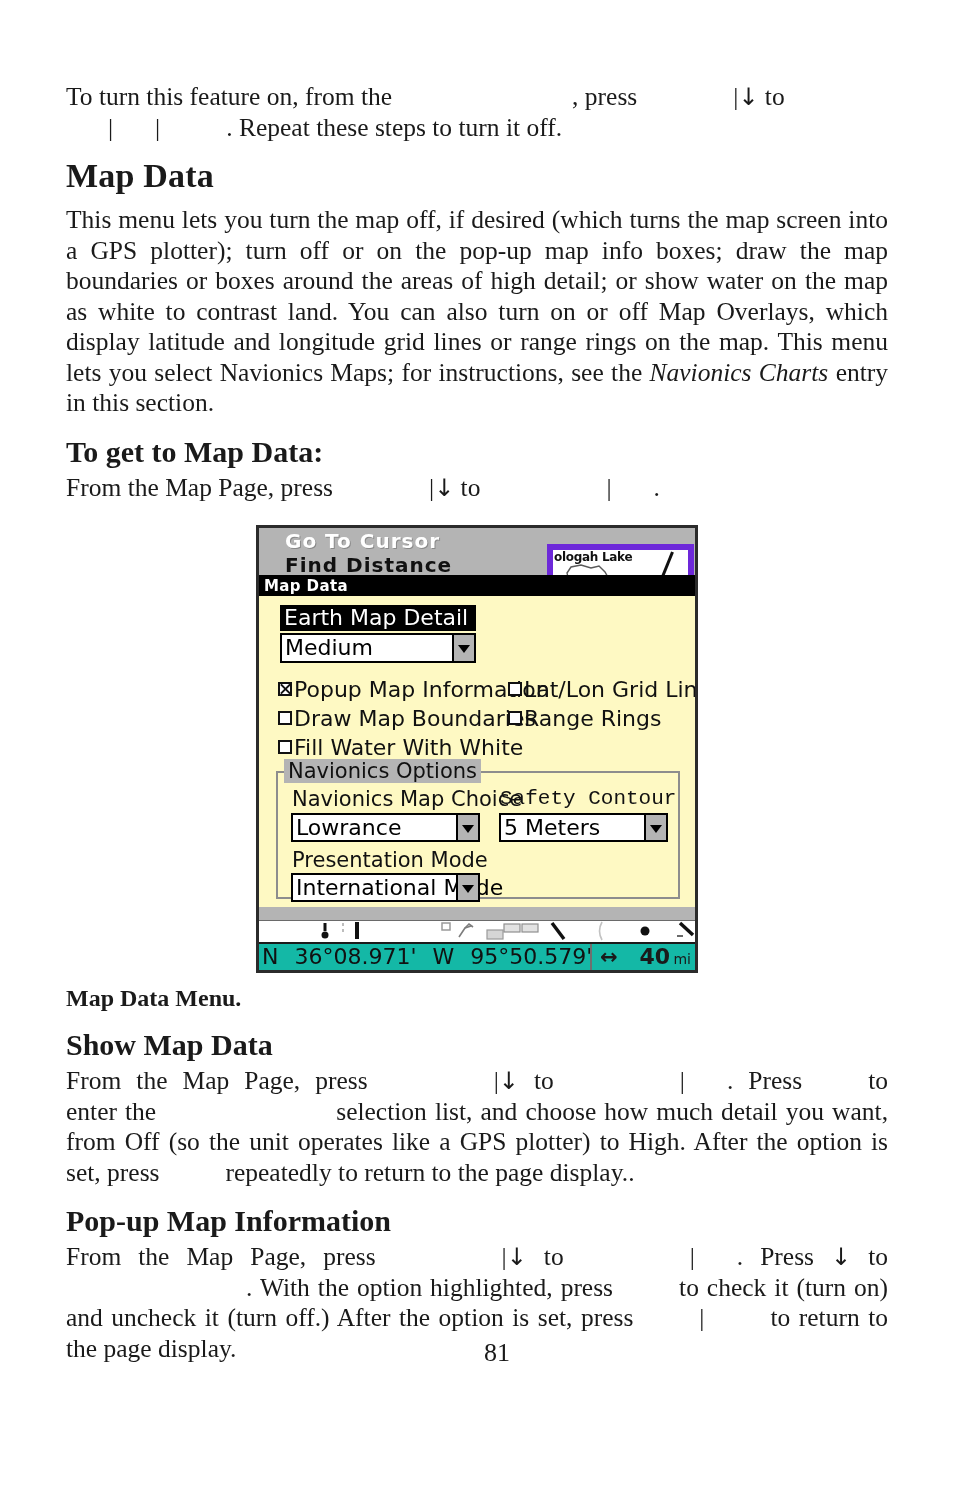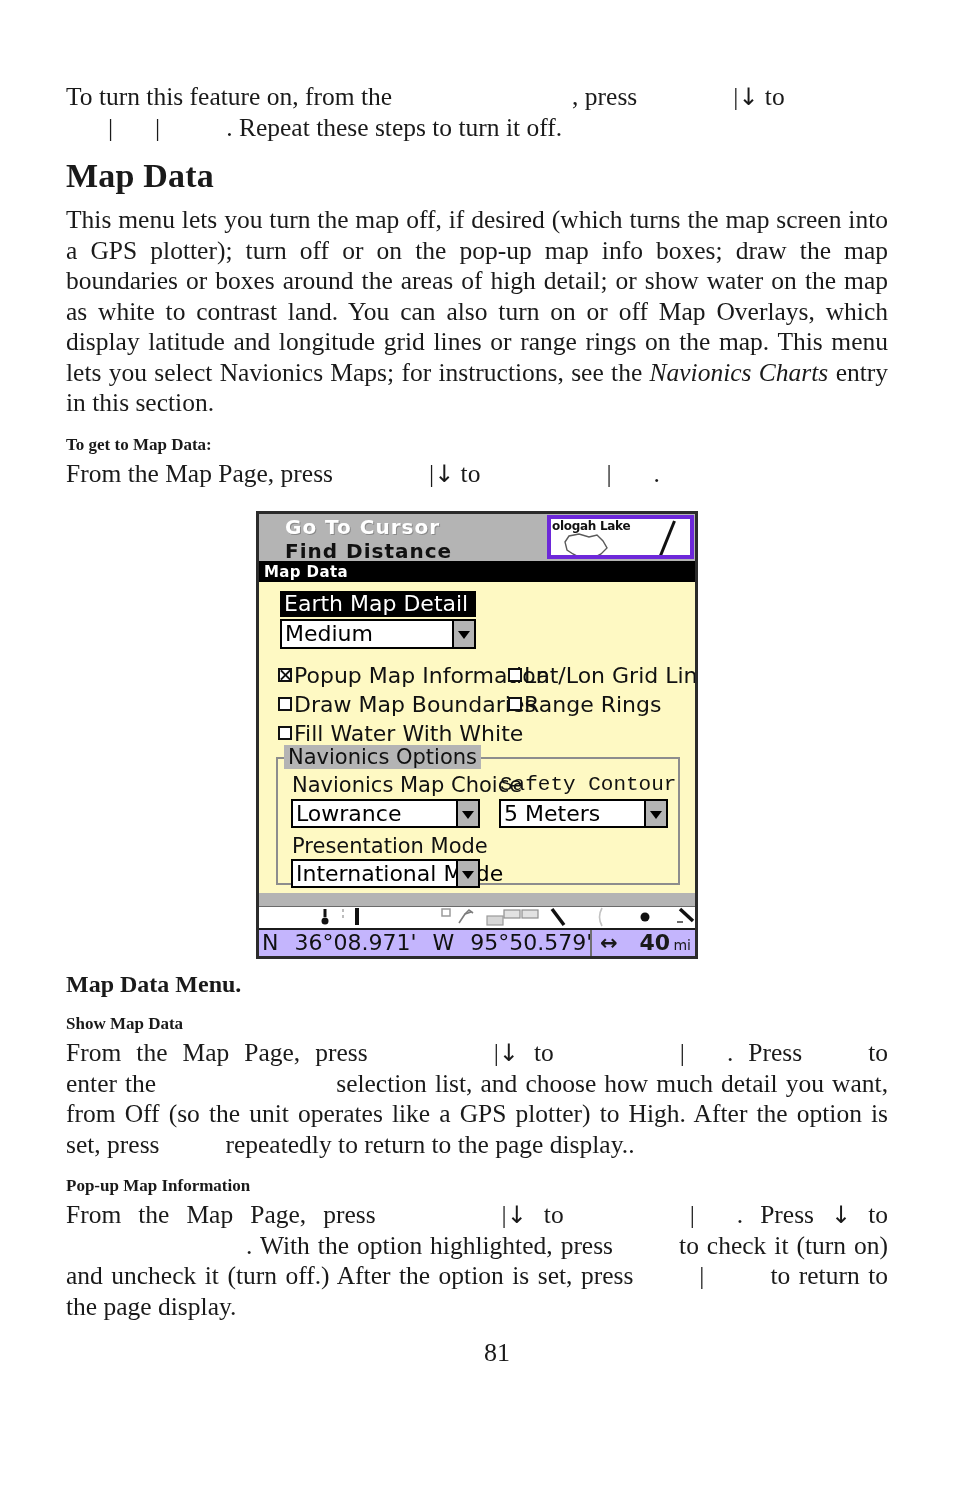--- a/index.html
+++ b/index.html
@@ -48,21 +48,21 @@
   .arrow { font-family: "DejaVu Sans", sans-serif; font-size: 24px; }
   .ital { font-style: italic; }
 
   h1.section {
     font-size: 34px;
     font-weight: bold;
     margin: 14px 0 10px 0;
     letter-spacing: 0.2px;
   }
   h2.sub {
-    font-size: 17px;
+    font-size: 30px;
     font-weight: bold;
     margin: 16px 0 4px 0;
   }
 
   
   .figure-wrap {
     margin: 22px 0 0 0;
     text-align: center;
   }
   .device {
@@ -94,25 +94,25 @@
     font-weight: bold;
     letter-spacing: 1px;
     white-space: nowrap;
   }
   .bg-menu .mi1 { top: 1px; color: #ffffff; text-shadow: 1px 1px 0 #8a8a8a; }
   .bg-menu .mi2 { top: 25px; color: #111111; }
 
   .minimap {
     position: absolute;
     right: 1px;
-    top: 1px;
+    top: 16px;
     width: 147px;
     height: 44px;
     background: #ffffff;
-    border: 4px solid #6d28d9;
+    border: 6px solid #6d28d9;
     box-sizing: border-box;
     overflow: hidden;
   }
   .minimap .lakelabel {
     position: absolute;
     left: 1px;
     top: 0px;
     font-size: 12px;
     font-weight: bold;
     color: #111;
@@ -286,21 +286,21 @@
     background: #ffffff;
     border-top: 1px solid #6a6a6a;
     overflow: hidden;
   }
   .statusbar {
     position: absolute;
     left: 0;
     bottom: 0;
     width: 100%;
     height: 28px;
-    background: #c4b5fd;
+    background: #14b8a6;
     border-top: 2px solid #1b1b1b;
     box-sizing: border-box;
   }
   .statusbar .coords {
     position: absolute;
     left: 3px;
     top: 0px;
     font-size: 22px;
     line-height: 26px;
     color: #111;

